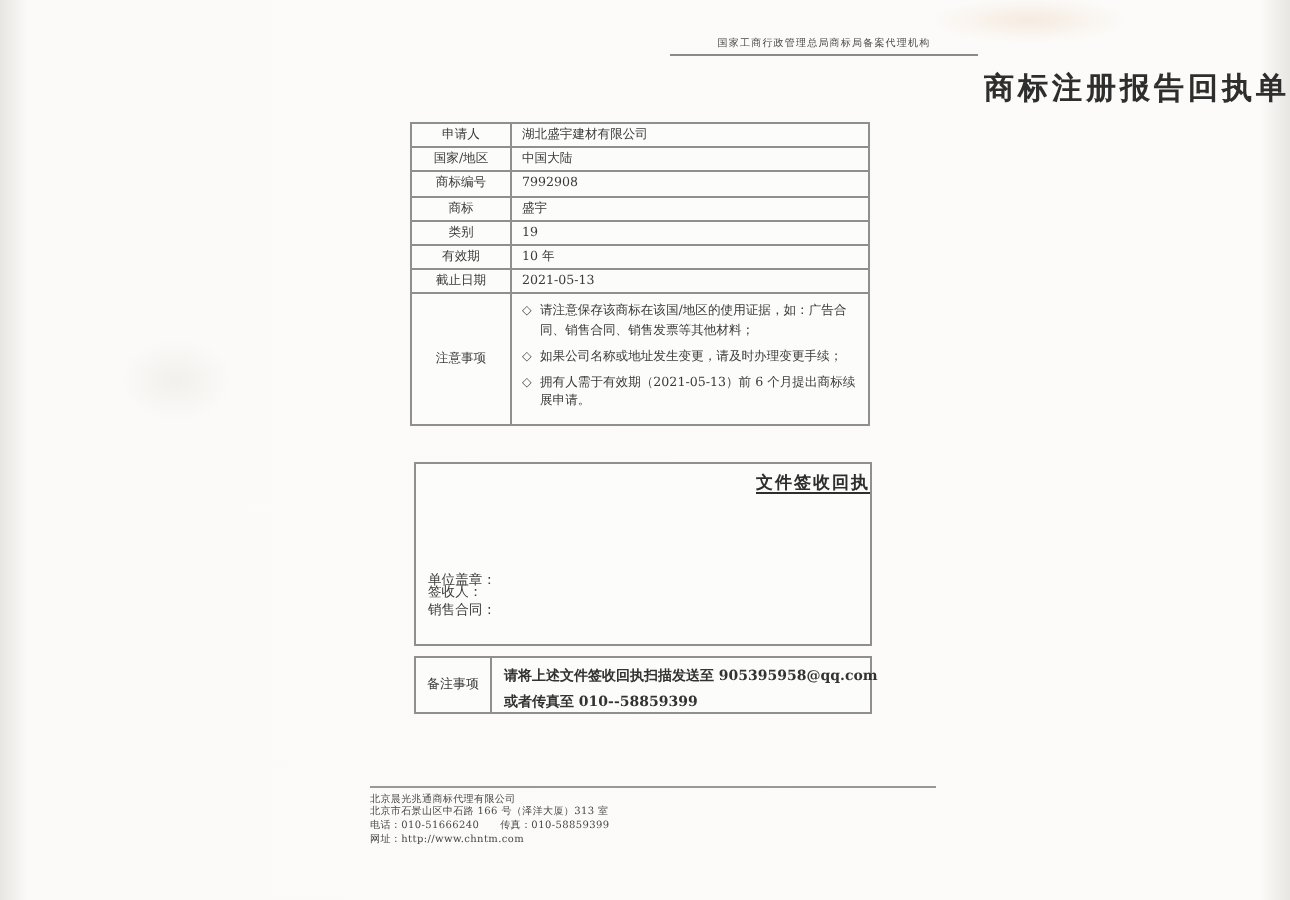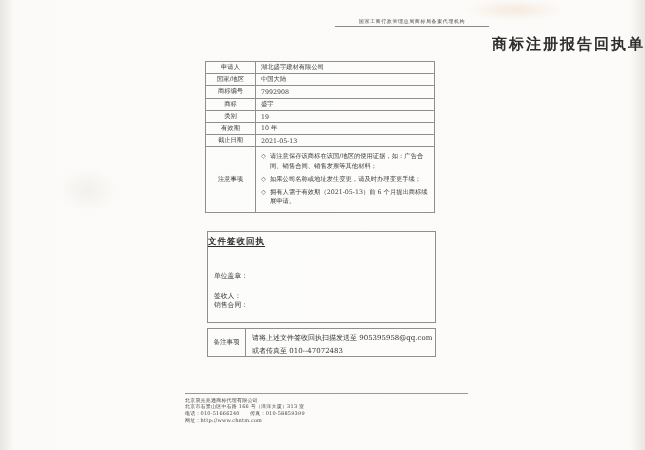--- a/index.html
+++ b/index.html
@@ -49,42 +49,42 @@
   }
   .note-bullet { display: flex; font-size: 6.3px; line-height: 1.5; }
   .note-bullet .bullet-icon { flex: 0 0 9px; color: #4a4a4a; }
   .note-bullet .bullet-text { flex: 1; }
   .receipt-box {
     position: absolute; left: 207px; top: 231px; width: 229px; height: 92px;
     border: 1px solid #8f8f8f; box-sizing: border-box;
     background: rgba(255,255,255,0.35);
   }
   .receipt-title {
-    position: absolute; top: 4px; left: 0; width: 100%; text-align: left;
+    position: absolute; top: 4px; left: 0; width: 100%; text-align: right;
     font-size: 8.5px; font-weight: bold; text-decoration: underline;
     text-underline-offset: 1.5px; letter-spacing: 1px; color: #2e2e2e;
   }
   .receipt-line { position: absolute; left: 6px; font-size: 6.8px; color: #3b3b3b; }
   .receipt-statement { top: 19px; }
-  .stamp-label { top: 39px; }
+  .stamp-label { top: 53px; }
   .signer-label { top: 59px; }
   .sign-date-label { top: 68px; }
   .remarks-row {
     position: absolute; left: 207px; top: 328px; width: 229px; height: 29px;
     border: 1px solid #8f8f8f; box-sizing: border-box; display: flex;
     background: rgba(255,255,255,0.35);
   }
   .remarks-label {
     flex: 0 0 38px; border-right: 1px solid #8f8f8f; box-sizing: border-box;
     display: flex; align-items: center; justify-content: center;
     font-size: 6.5px;
     text-align: right;
   }
   .remarks-content { flex: 1; position: relative; }
-  .remark-line { position: absolute; left: 6px; font-size: 7px; white-space: nowrap; color: #333; }
+  .remark-line { position: absolute; left: 6px; font-size: 7px; white-space: nowrap; color: #333; font-weight: bold; }
   .remark-line-1 { top: 3.5px; }
   .remark-line-2 { top: 16.5px; }
   .footer {
     position: absolute; left: 185px; top: 393px; width: 283px;
     border-top: 1px solid #989898; padding-top: 2.5px;
     font-size: 5px; line-height: 1.35; color: #474747; letter-spacing: 0.2px;
   }
   .footer div { white-space: nowrap; }
 </style>
 </head>
@@ -148,21 +148,21 @@
     <div class="receipt-title">文件签收回执</div>
     <div class="receipt-line stamp-label">单位盖章：</div>
     <div class="receipt-line signer-label">签收人：</div>
     <div class="receipt-line sign-date-label">销售合同：</div>
   </div>
 
   <div class="remarks-row">
     <div class="remarks-label">备注事项</div>
     <div class="remarks-content">
       <div class="remark-line remark-line-1">请将上述文件签收回执扫描发送至 905395958@qq.com</div>
-      <div class="remark-line remark-line-2">或者传真至 010--47072483</div>
+      <div class="remark-line remark-line-2">或者传真至 010--58859399</div>
     </div>
   </div>
 
   <div class="footer">
     <div>北京晨光兆通商标代理有限公司</div>
     <div>北京市石景山区中石路 166 号（泽洋大厦）313 室</div>
     <div>电话：010-51666240　　传真：010-58859399</div>
     <div>网址：http://www.chntm.com</div>
   </div>
 

